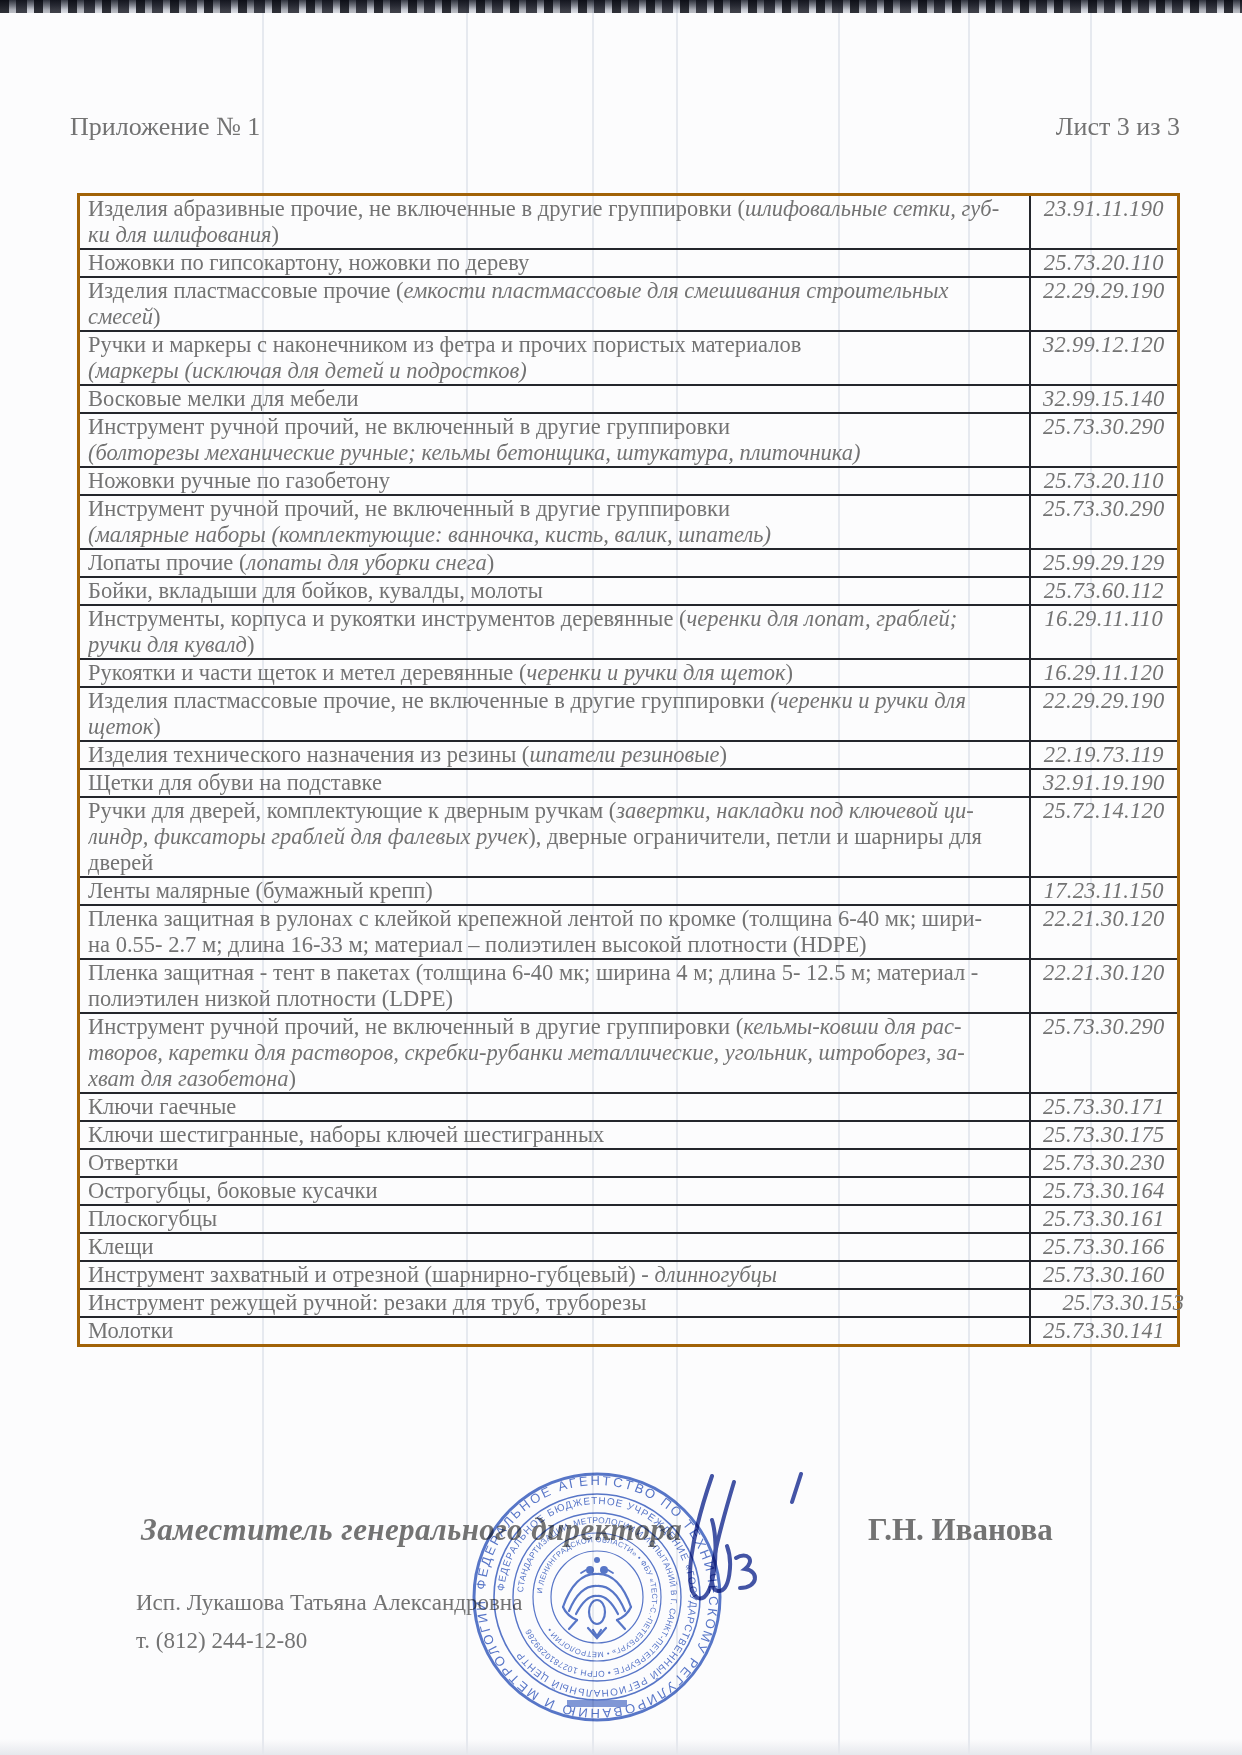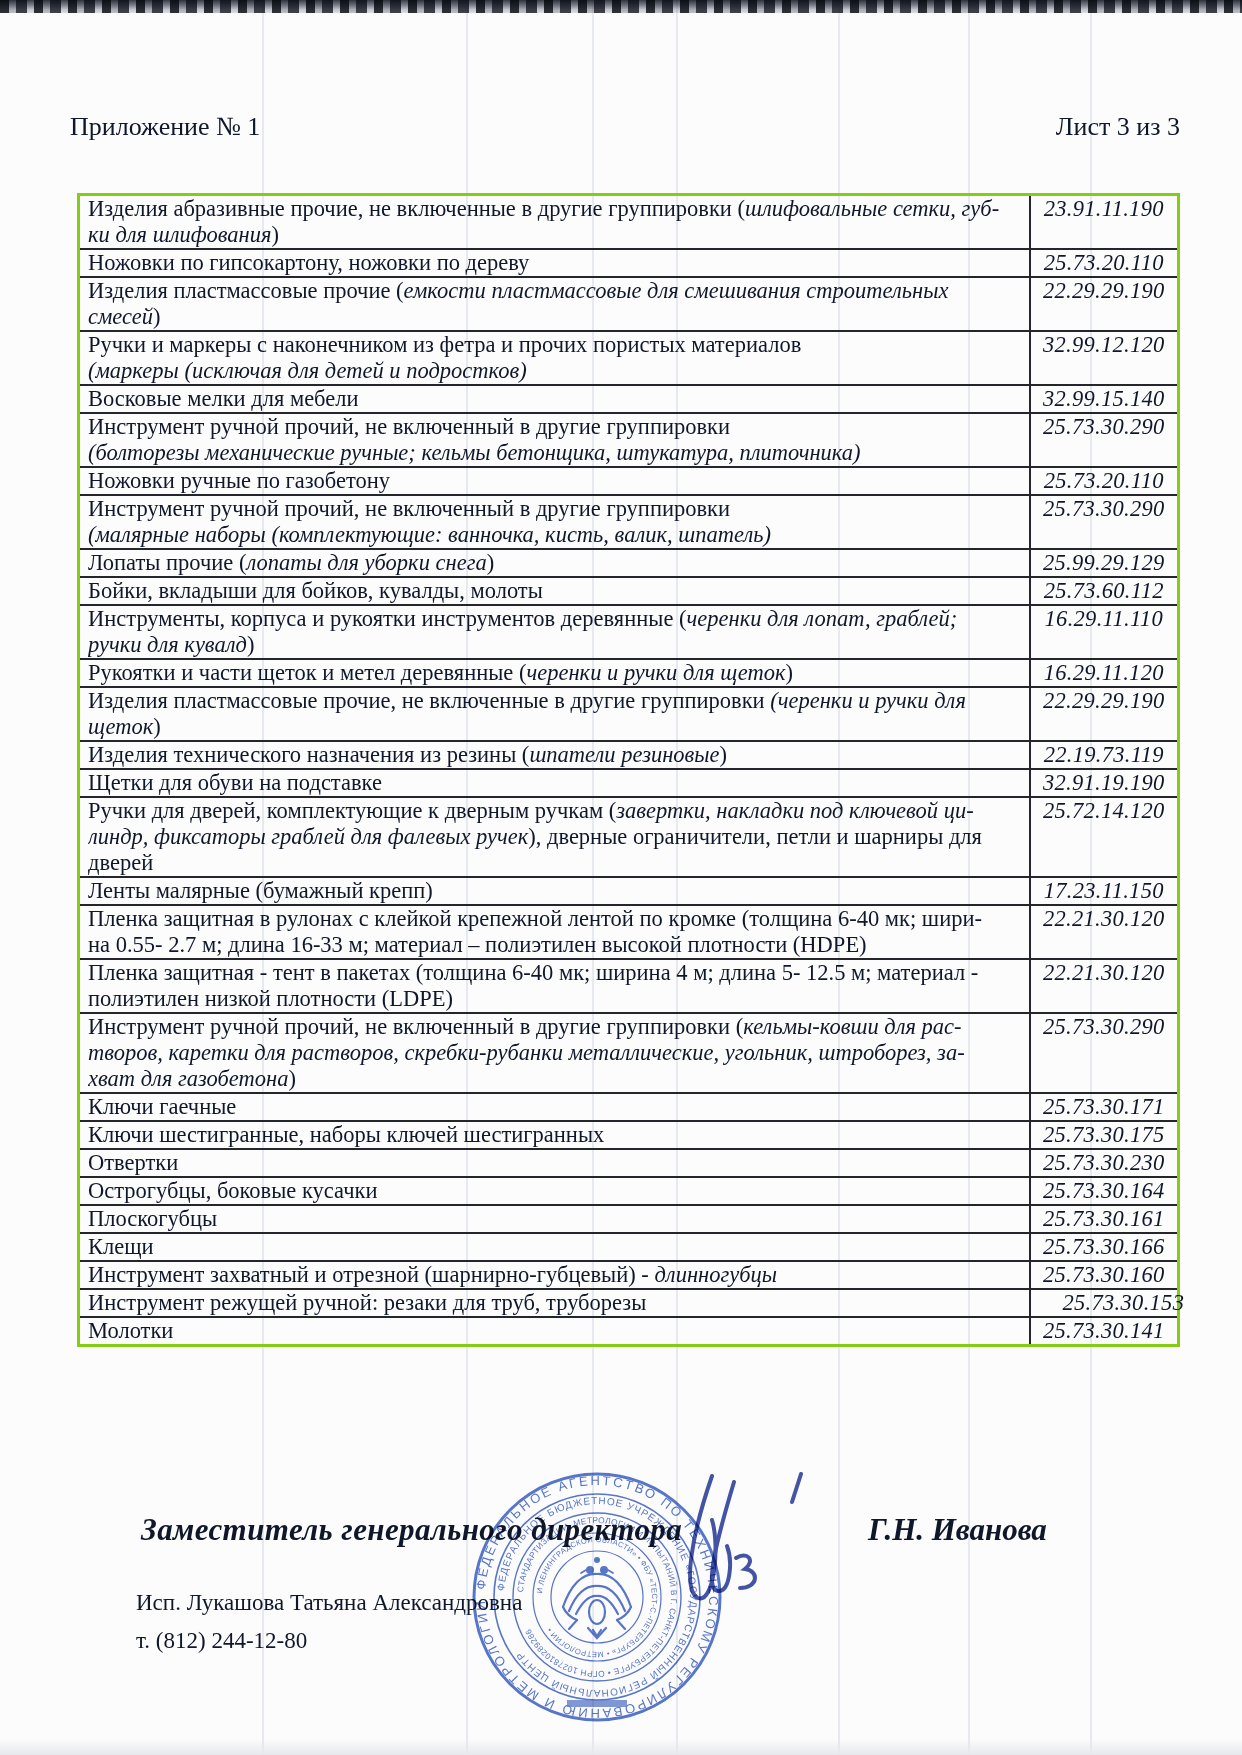--- a/index.html
+++ b/index.html
@@ -1,19 +1,19 @@
 <!DOCTYPE html>
 <html><head>
 <meta charset="utf-8">
 <style>
   html,body{margin:0;padding:0;background:#9a9aa0;}
   .page{
     position:relative;width:1242px;height:1755px;margin:0 auto;
     background:#fcfcfd;overflow:hidden;
-    font-family:"Liberation Serif", serif;color:#0f172a;
+    font-family:"Liberation Serif", serif;color:#737373;
   }
   
   .top-edge{
     position:absolute;top:0;left:0;right:0;height:13px;z-index:5;
     background:
       repeating-linear-gradient(90deg, rgba(10,12,20,.85) 0 9px, rgba(70,76,92,.35) 9px 16px, rgba(16,18,28,.8) 16px 27px, rgba(120,128,148,.25) 27px 34px),
       linear-gradient(180deg, rgba(22,24,32,.95) 0%, rgba(44,48,60,.55) 45%, rgba(110,116,132,.2) 75%, rgba(255,255,255,0) 100%);
   }
   .bottom-edge{
     position:absolute;bottom:0;left:0;right:0;height:16px;z-index:5;
@@ -29,31 +29,31 @@
   
   table.codes{
     position:absolute;top:193px;left:77px;width:1100px;z-index:2;
     border-collapse:collapse;table-layout:fixed;
     font-size:22.5px;line-height:26px;
   }
   table.codes td{
     border:2px solid #24262c;vertical-align:top;padding:0 8px;
     background:rgba(255,255,255,.0);
   }
-  table.codes{border:3px solid #84cc16;}
+  table.codes{border:3px solid #a16207;}
   td.desc .ln{white-space:nowrap;overflow:hidden;}
   .it{font-style:italic;}
   tr.section-row td{font-weight:bold;}
   td.code{ text-align:center;padding:0 4px;letter-spacing:.3px;font-style:italic; }
   td.code.code-shift div{padding-left:24px;}
   
   .sig-title{position:absolute;left:141px;top:1512px;z-index:2;
     font-size:31px;font-weight:bold;font-style:italic;letter-spacing:.4px;}
   .sig-name{position:absolute;left:868px;top:1512px;z-index:2;
-    font-size:31px;font-weight:bold;font-style:italic;}
+    font-size:31px;font-weight:bold;}
   .executor{position:absolute;left:120px;top:1584px;z-index:2;font-size:23px;line-height:38px;margin-left:16px;}
   
   .stamp{position:absolute;left:462px;top:1462px;z-index:3;opacity:.92;mix-blend-mode:multiply;}
   .stamp text{font-family:"Liberation Sans", sans-serif;fill:#4a6bc5;}
   .signature{position:absolute;left:640px;top:1430px;z-index:4;mix-blend-mode:multiply;}
 </style>
 </head>
 <body>
 
 <div class="page">

